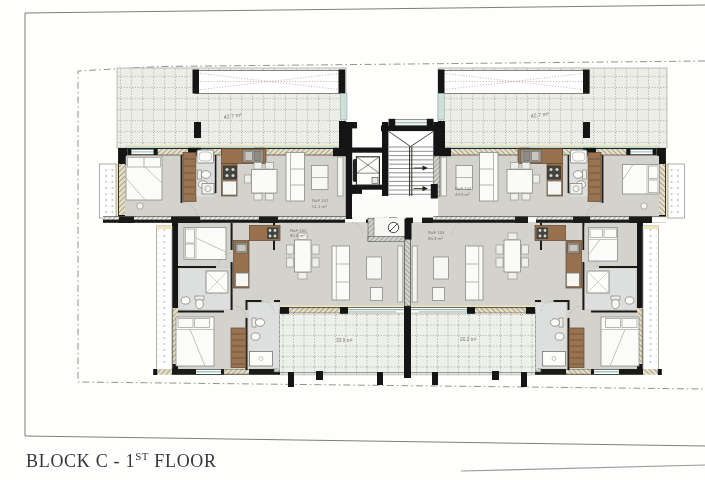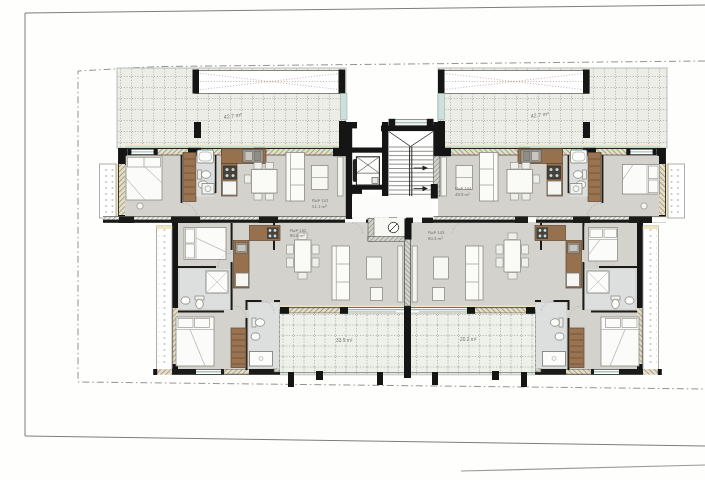--- a/index.html
+++ b/index.html
@@ -511,13 +511,14 @@
   <text x="428" y="239.6" font-size="4.3">80.3 m²</text>
 
   <text x="336" y="342" font-size="4.8">33.9 m²</text>
 
   <text x="460" y="341" font-size="4.8">20.2 m²</text>
 </g>
 
 <path d="M461,471 L705,465" stroke="#9a9a9a" stroke-width="1.2" fill="none"></path>
 </svg>
 
+<div class="title">BLOCK C - 1<sup>ST</sup> FLOOR</div>
 </div>
 
 </body></html>

